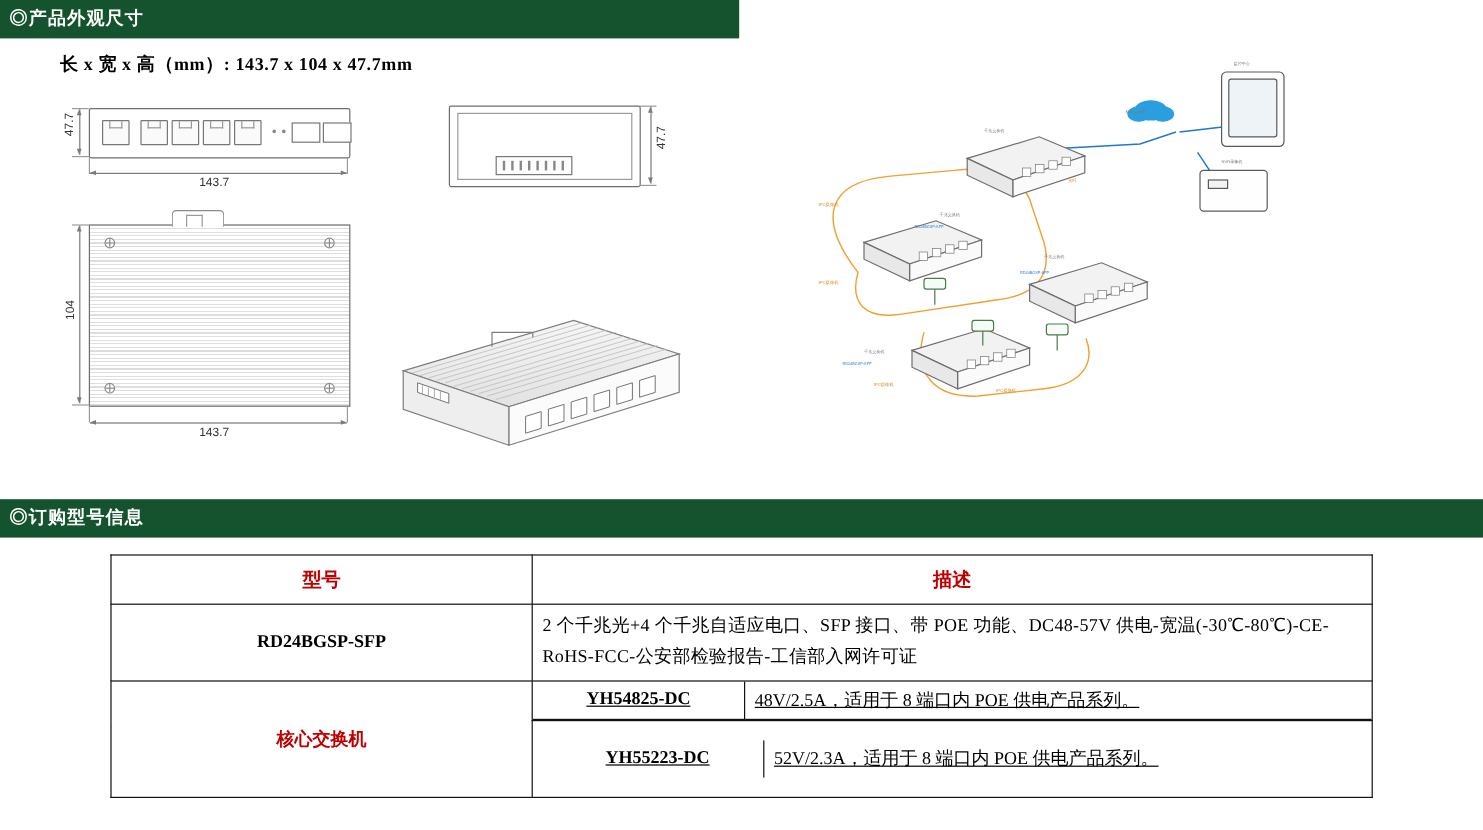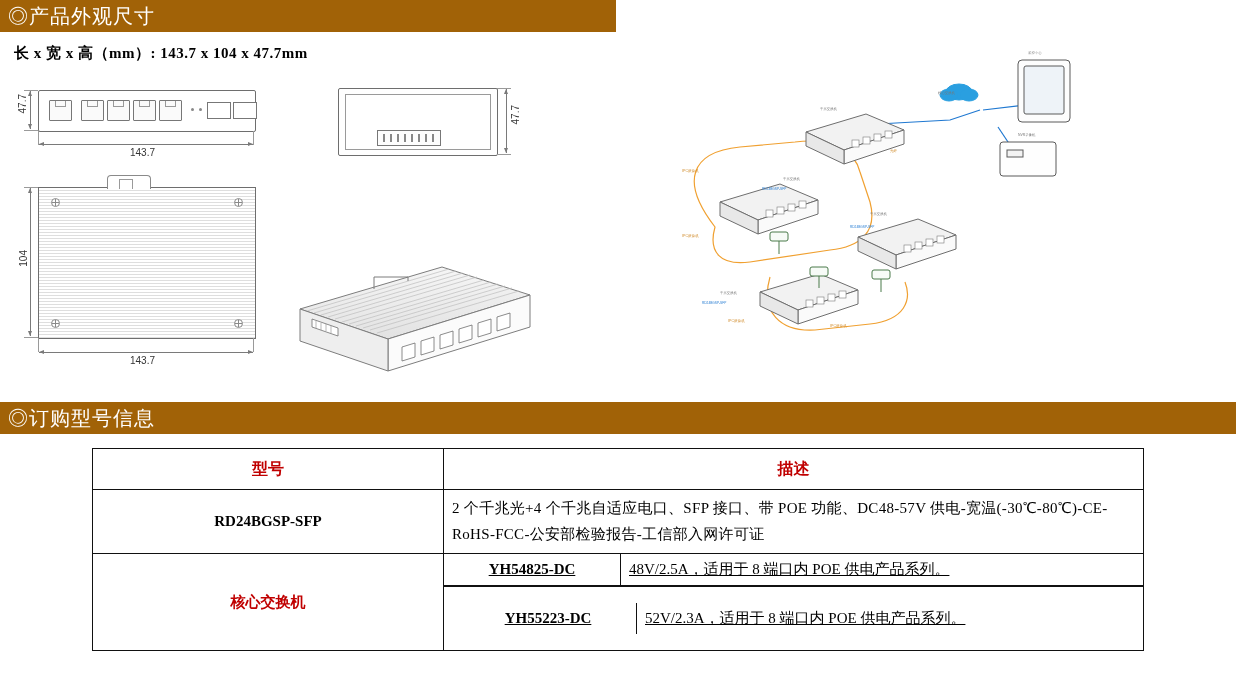--- a/index.html
+++ b/index.html
@@ -9,24 +9,24 @@
   body {
     width: 1236px;
     height: 692px;
     background: #ffffff;
     font-family: "Liberation Serif", serif;
     color: #000;
     position: relative;
     overflow: hidden;
   }
   .section-header {
-    background: #a16207;
+    background: #14532d;
     color: #ffffff;
-    font-weight: normal;
-    font-size: 20px;
+    font-weight: bold;
+    font-size: 15px;
     height: 32px;
     line-height: 32px;
     padding-left: 8px;
     box-sizing: border-box;
     letter-spacing: 1px;
   }
   .top-headers {
     display: flex;
     width: 100%;
   }
@@ -45,20 +45,21 @@
   }
   .content-row {
     display: flex;
     width: 100%;
     height: 370px;
     position: relative;
   }
   .left-pane {
     width: 620px;
     position: relative;
+    margin-left: 36px;
   }
   .right-pane {
     width: 616px;
     position: relative;
   }
   .dimlabel {
     position: absolute;
     font-size: 10px;
     color: #333;
     font-family: "Liberation Sans", sans-serif;
@@ -233,20 +234,21 @@
   }
   .dim-arrow-v::before { top: 0; border-bottom: 5px solid #7a7a7a; }
   .dim-arrow-v::after  { bottom: 0; border-top: 5px solid #7a7a7a; }
   .ext-line {
     position: absolute;
     background: #9a9a9a;
   }
 
   
   .order-header-wrap {
+    margin-top: 14px;
   }
   table.order {
     border-collapse: collapse;
     width: 1052px;
     margin: 14px auto 0 auto;
     table-layout: fixed;
   }
   table.order td, table.order th {
     border: 1px solid #111;
     padding: 6px 8px;

